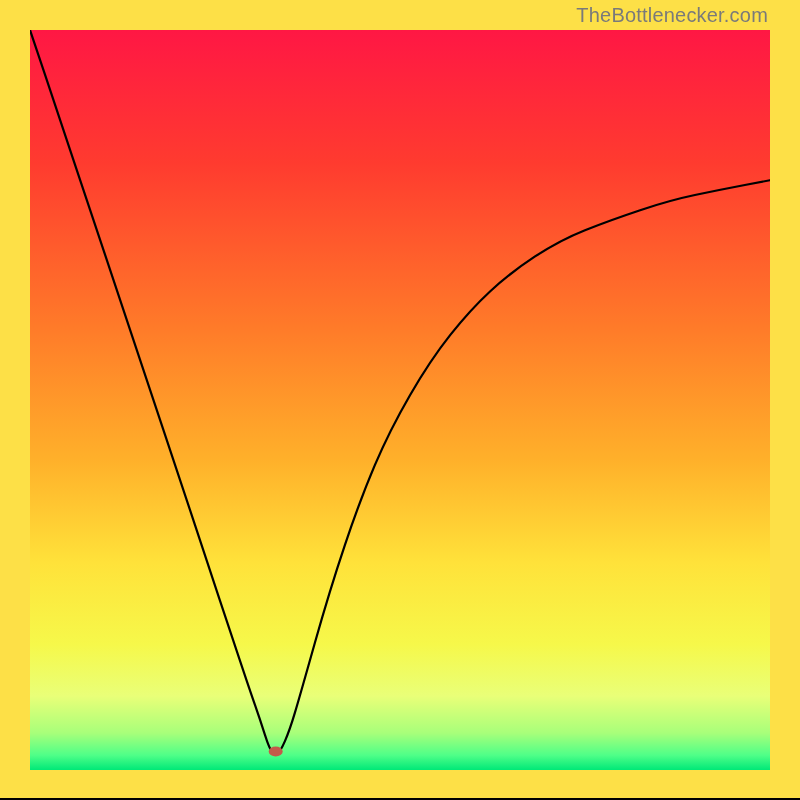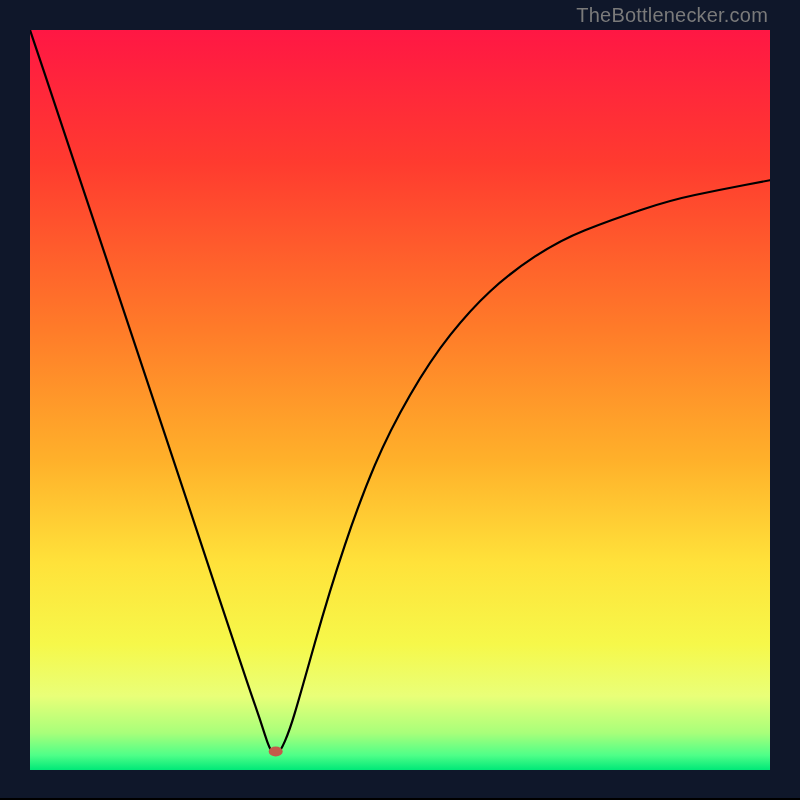--- a/index.html
+++ b/index.html
@@ -8,21 +8,21 @@
     width: 800px;
     height: 800px;
     overflow: hidden;
     background: #000;
     font-family: Arial, Helvetica, sans-serif;
   }
   .frame {
     position: relative;
     width: 800px;
     height: 798px;
-    background: #0f172a;
+    background: #fde047;
   }
   .plot {
     position: absolute;
     left: 30px;
     top: 30px;
     width: 740px;
     height: 740px;
     overflow: hidden;
   }
   .gradient {

